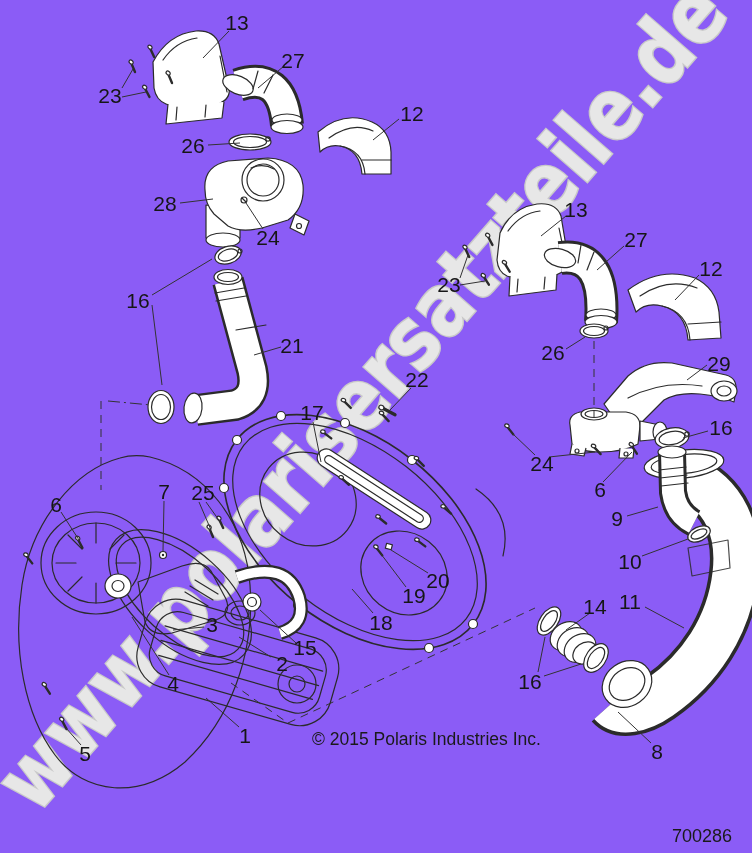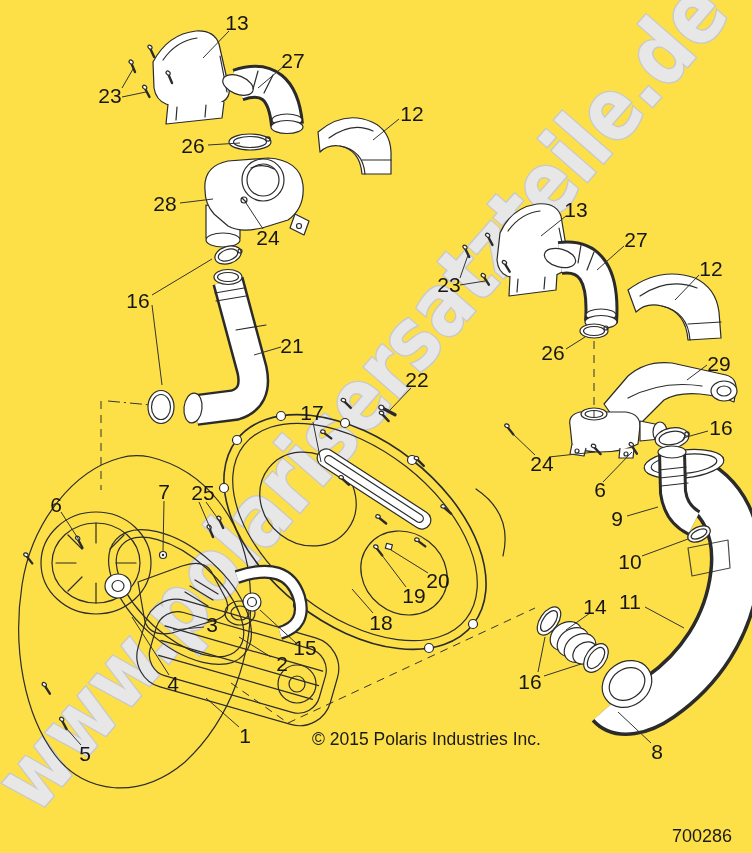--- a/index.html
+++ b/index.html
@@ -1,16 +1,16 @@
 <!DOCTYPE html>
 <html><head>
 <meta charset="utf-8">
 <style>
   html,body{margin:0;padding:0;background:#ffffff;}
-  .page{position:relative;width:752px;height:853px;background:#fde047;overflow:hidden;
+  .page{position:relative;width:752px;height:853px;background:#8b5cf6;overflow:hidden;
         font-family:"Liberation Sans",sans-serif;}
   svg{display:block;}
   .ln{fill:none;stroke:#2b2b2b;stroke-width:1.2;stroke-linejoin:round;stroke-linecap:round;}
   .wh{fill:#ffffff;stroke:#2b2b2b;stroke-width:1.2;stroke-linejoin:round;}
   .tube-out{fill:none;stroke:#2b2b2b;stroke-linecap:butt;}
   .tube-in{fill:none;stroke:#ffffff;stroke-linecap:butt;}
   .leader{stroke:#333;stroke-width:1;fill:none;}
   .leader.dashed{stroke-dasharray:8 6;}
   .leader.dashdot{stroke-dasharray:12 4 2 4;}
   #callout-layer text{font:21px "Liberation Sans",sans-serif;fill:#161616;text-anchor:middle;}

